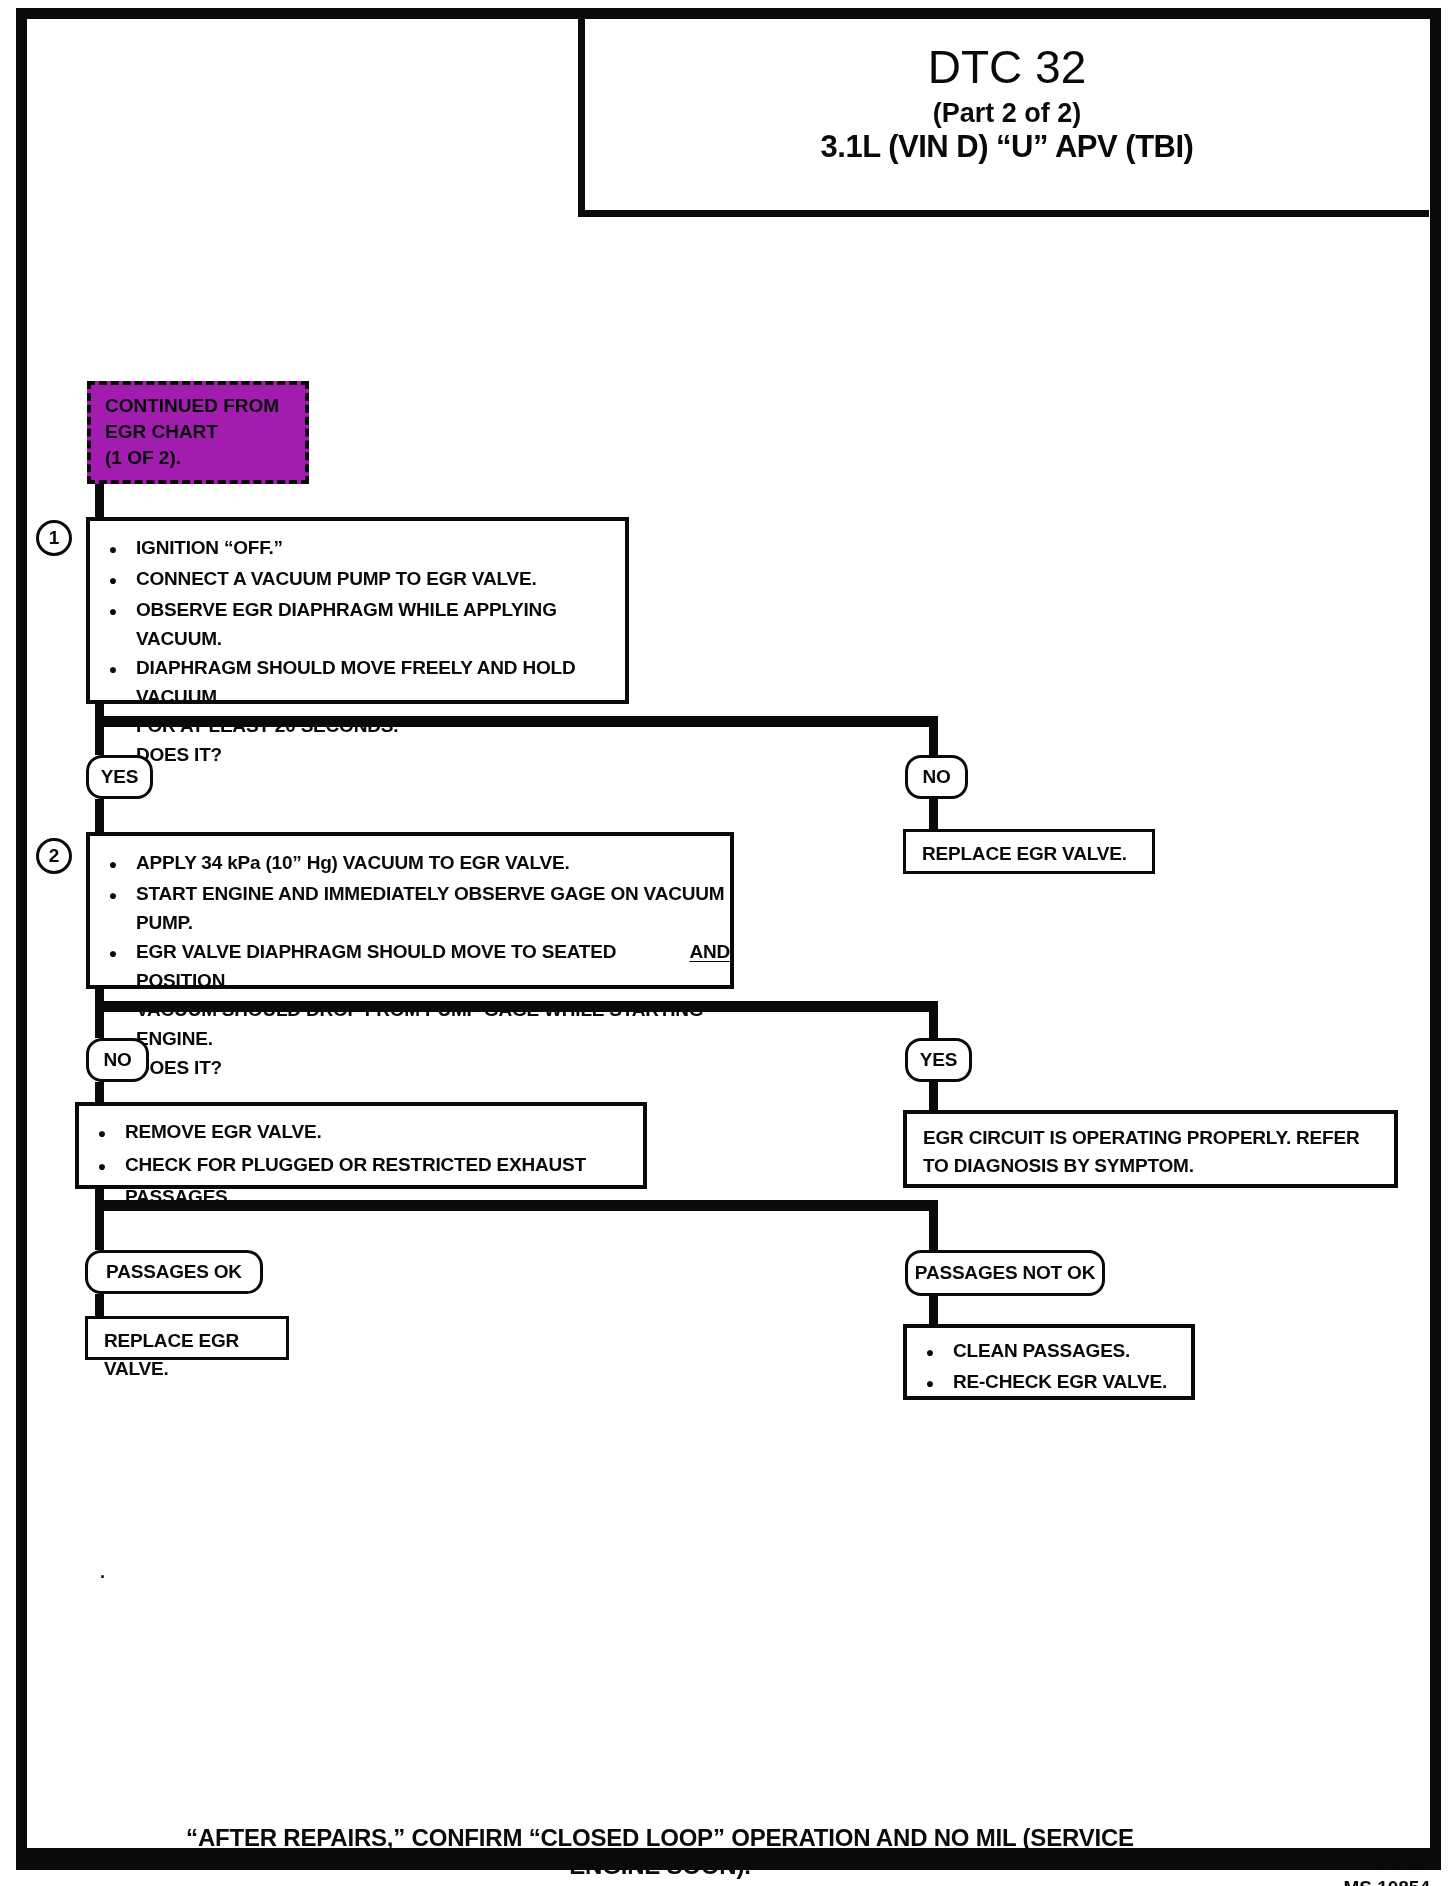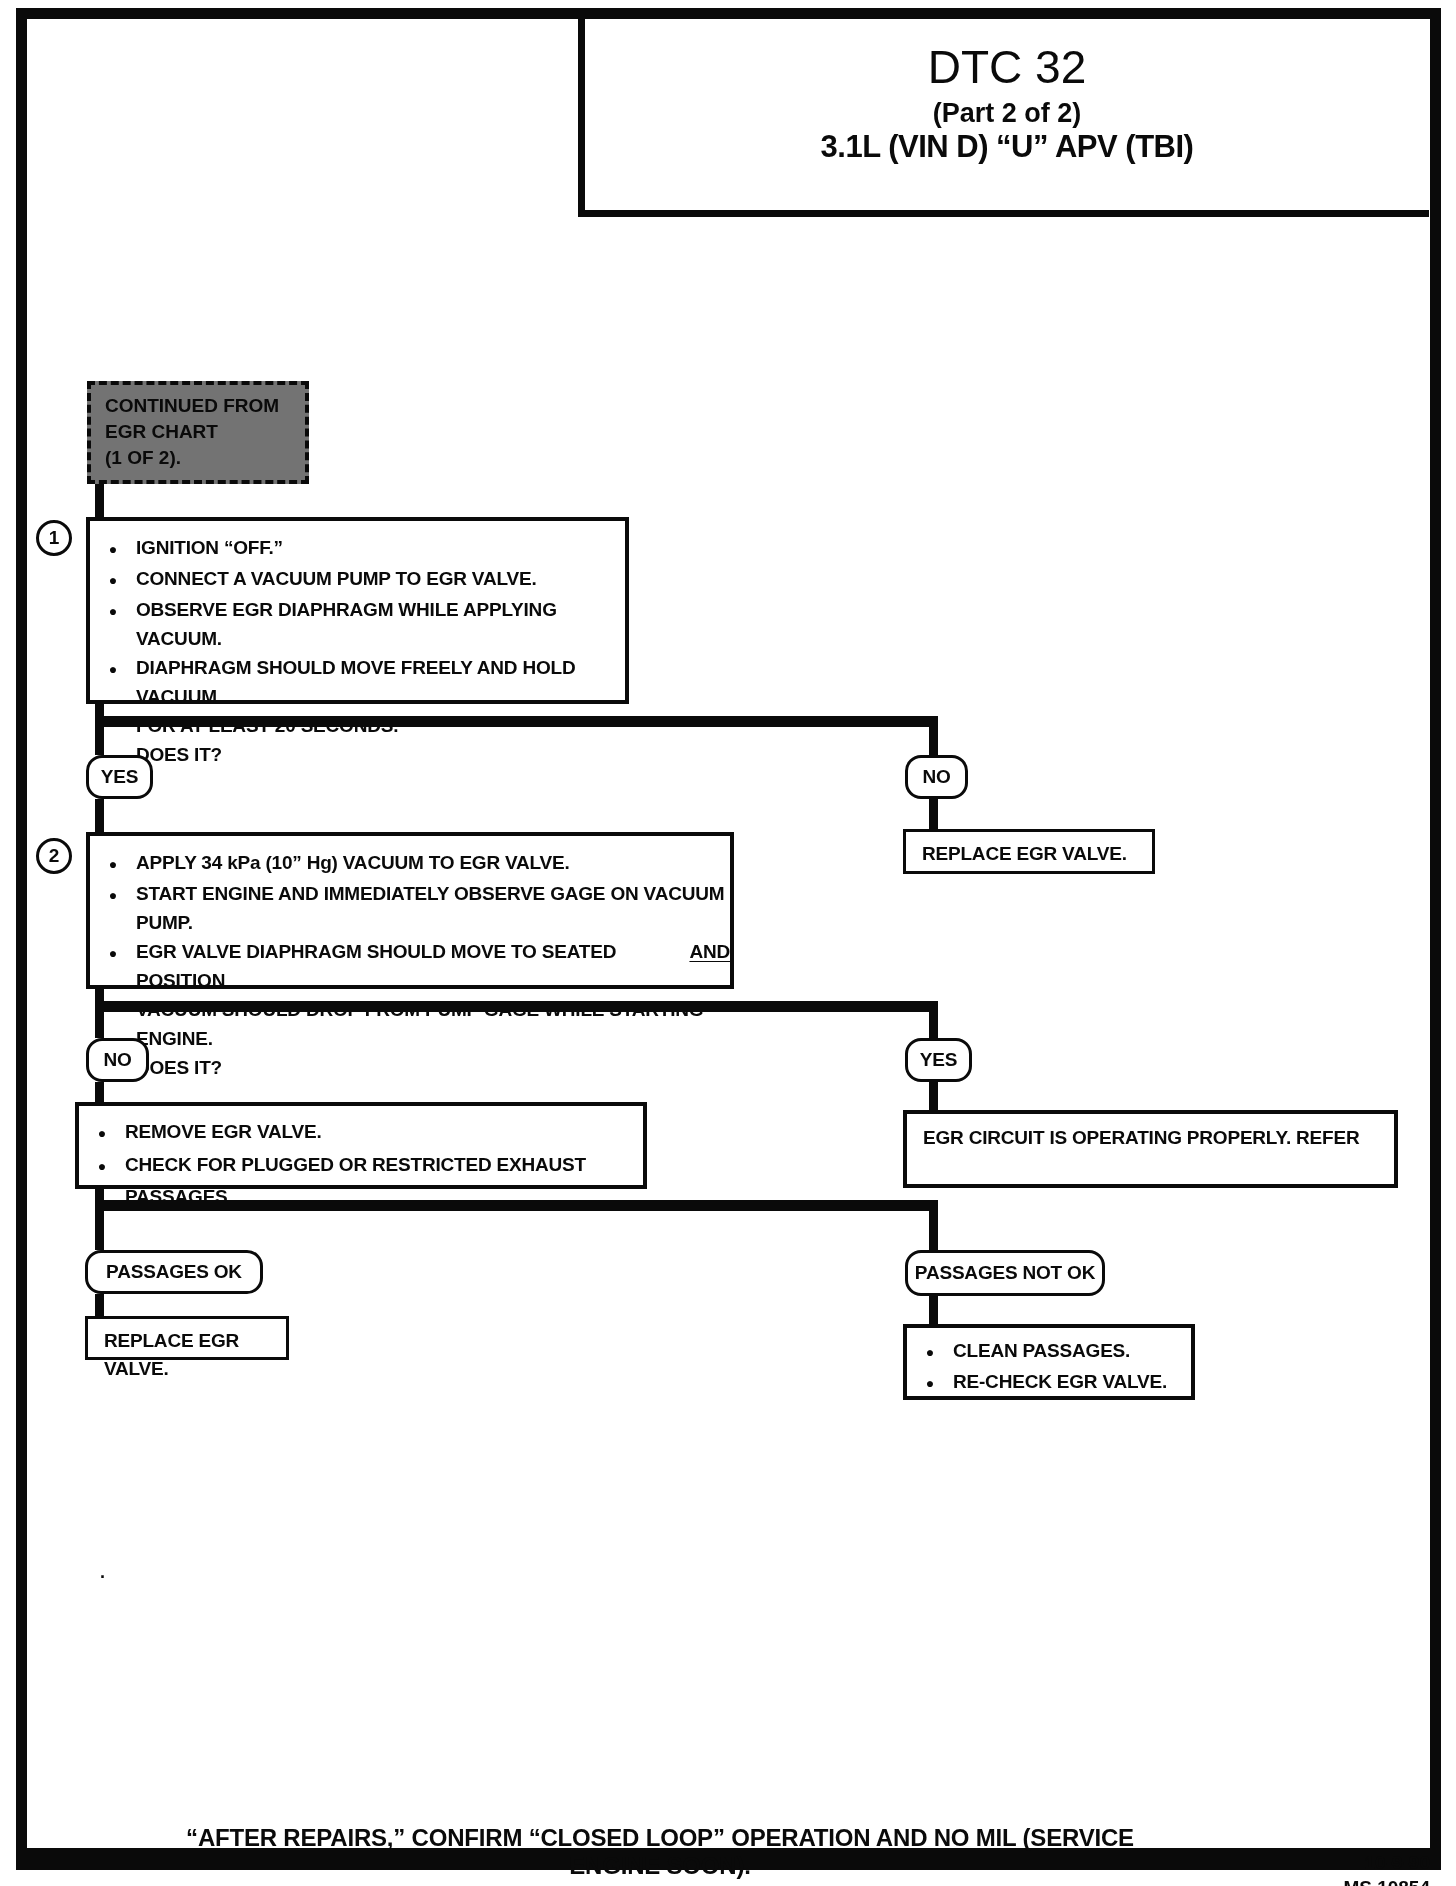--- a/index.html
+++ b/index.html
@@ -12,21 +12,21 @@
   
   .page-frame{left:16px;top:8px;width:1425px;height:1862px;border:11px solid #0a0a0a;border-bottom-width:22px;}
   
   .title-block{left:578px;top:19px;width:851px;height:198px;border-left:7px solid #0a0a0a;border-bottom:7px solid #0a0a0a;text-align:center;}
   .t-code{font-size:46px;font-weight:400;letter-spacing:0px;margin-top:24px;line-height:1.05;}
   .t-part{font-size:27px;font-weight:700;margin-top:8px;line-height:1.1;}
   .t-sub{font-size:31px;font-weight:700;line-height:1.18;letter-spacing:-0.5px;}
   
   .fbox{border:4px solid #0a0a0a;background:#fff;font-weight:700;font-size:19px;letter-spacing:-0.2px;}
   .fbox-thin{border-width:3px;}
-  .dash{border:4px dashed #0a0a0a;background:#737373;font-weight:700;font-size:19px;padding:8px 0 0 14px;line-height:1.38;}
+  .dash{border:4px dashed #0a0a0a;background:#a21caf;font-weight:700;font-size:19px;padding:8px 0 0 14px;line-height:1.38;}
   .line{display:flex;align-items:baseline;line-height:29px;}
   .bl{width:46px;text-align:center;font-size:14px;flex:0 0 46px;}
   .cont{padding-left:46px;}
   .u{text-decoration:underline;text-underline-offset:3px;}
   .tag{display:flex;align-items:center;justify-content:center;font-weight:700;font-size:19px;border-radius:16px;}
   .lbox{padding:8px 10px 0 16px;font-weight:700;font-size:19px;line-height:1.45;letter-spacing:-0.2px;}
   .conn{background:#0a0a0a;}
   .circ{border:3px solid #0a0a0a;border-radius:50%;display:flex;align-items:center;justify-content:center;font-weight:700;font-size:19px;background:#fff;}
   .footer-note{font-weight:700;font-size:24px;text-align:center;letter-spacing:-0.2px;}
   .date-block{font-weight:700;font-size:19px;text-align:right;line-height:25px;}
@@ -141,20 +141,21 @@
       <span>REMOVE EGR VALVE.</span>
     </div>
   <div class="line" style="line-height:32px;">
       <span class="bl">●</span>
       <span>CHECK FOR PLUGGED OR RESTRICTED EXHAUST PASSAGES.</span>
     </div>
 </div>
 
 <div class="abs fbox lbox" style="left:903px;top:1110px;width:495px;height:78px;padding-top:10px;">
   <div>EGR CIRCUIT IS OPERATING PROPERLY.  REFER</div>
+  <div>TO DIAGNOSIS BY SYMPTOM.</div>
 </div>
 
 <div class="abs conn" style="left:95px;top:1189px;width:9px;height:61px;"></div>
 <div class="abs conn" style="left:95px;top:1200px;width:843px;height:11px;"></div>
 <div class="abs conn" style="left:929px;top:1200px;width:9px;height:50px;"></div>
 
 <div class="abs fbox fbox-thin tag" style="left:85px;top:1250px;width:178px;height:44px;">
     <span>PASSAGES OK</span>
   </div>
 <div class="abs fbox fbox-thin tag" style="left:905px;top:1250px;width:200px;height:46px;">

